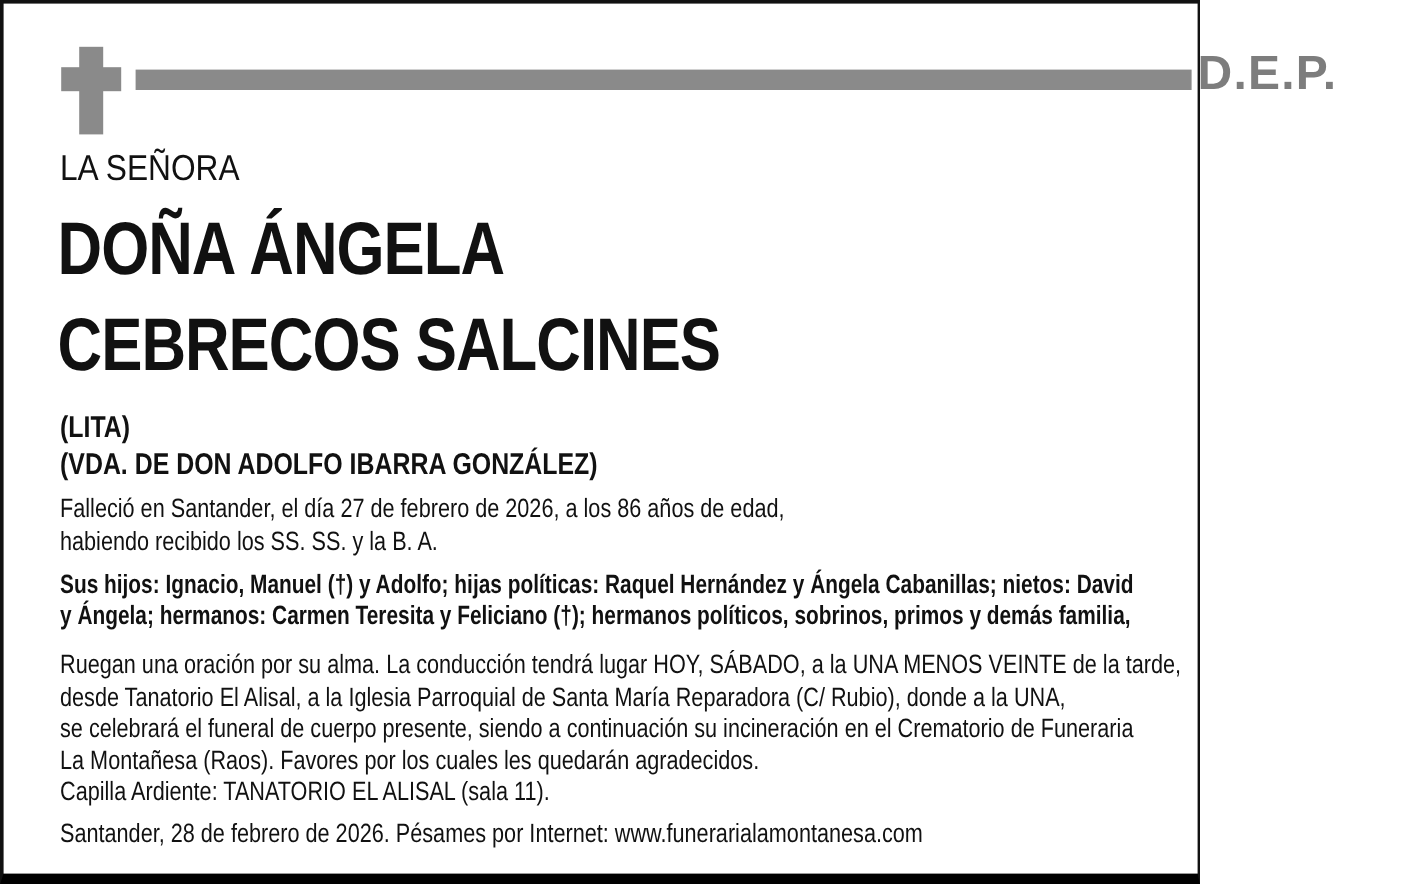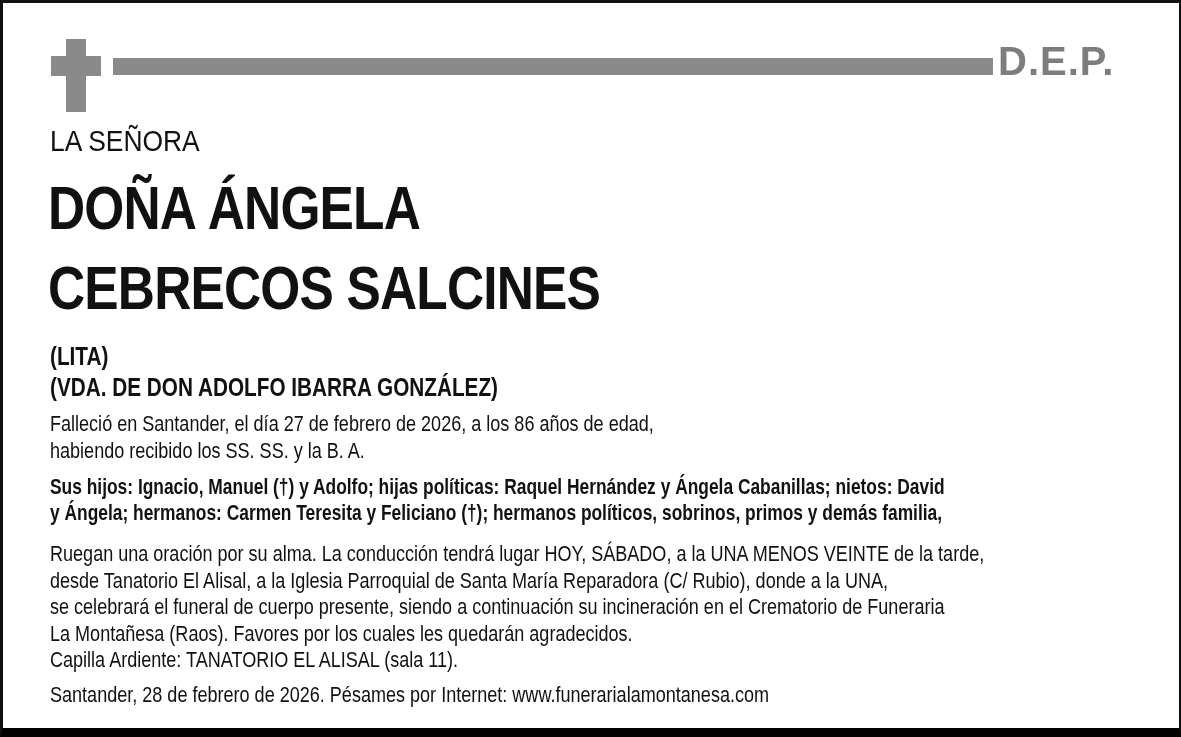--- a/index.html
+++ b/index.html
@@ -1,17 +1,17 @@
 <!DOCTYPE html>
 <html><head>
 <meta charset="utf-8">
 <style>
   html, body { margin: 0; padding: 0; background: #ffffff; }
   body { width: 1181px; height: 737px; overflow: hidden; position: relative; font-family: "Liberation Sans", "DejaVu Sans", sans-serif; color: #111; }
-  .frame { position: absolute; left: 0; top: 0; width: 1181px; height: 737px; box-sizing: border-box;
+  .frame { position: absolute; left: 0; top: 0; width: 1000px; height: 737px; box-sizing: border-box;
            border-top: 3px solid #111; border-left: 3px solid #111; border-right: 2px solid #111; border-bottom: 9px solid #000; background: #fff; }
   .cross-v { position: absolute; left: 63px; top: 36px; width: 20px; height: 73px; background: #8a8a8a; }
   .cross-h { position: absolute; left: 48px; top: 53px; width: 50px; height: 20px; background: #8a8a8a; }
   .rule { position: absolute; left: 110px; top: 55px; width: 880px; height: 17px; background: #8a8a8a; }
   .dep { position: absolute; left: 995px; top: 36px; font-size: 40px; font-weight: bold; color: #7d7d7d; letter-spacing: 1px; font-family: "Liberation Sans", sans-serif; line-height: 44px; }
   .honorific { position: absolute; left: 47px; top: 120px; font-size: 30px; line-height: 36px; font-family: "Liberation Sans Narrow", "Liberation Sans", sans-serif; transform-origin: left top; transform: scaleX(0.88); white-space: nowrap; }
   .name { position: absolute; left: 45px; font-size: 62px; font-weight: bold; line-height: 66px; white-space: nowrap; letter-spacing: -1px; transform-origin: left top; }
   .name1 { top: 172px; transform: scaleX(0.83); }
   .name2 { top: 252px; transform: scaleX(0.83); }
   .bold-line { position: absolute; left: 47px; font-size: 25px; font-weight: bold; line-height: 30px; white-space: nowrap; transform-origin: left top; transform: scaleX(0.83); }

